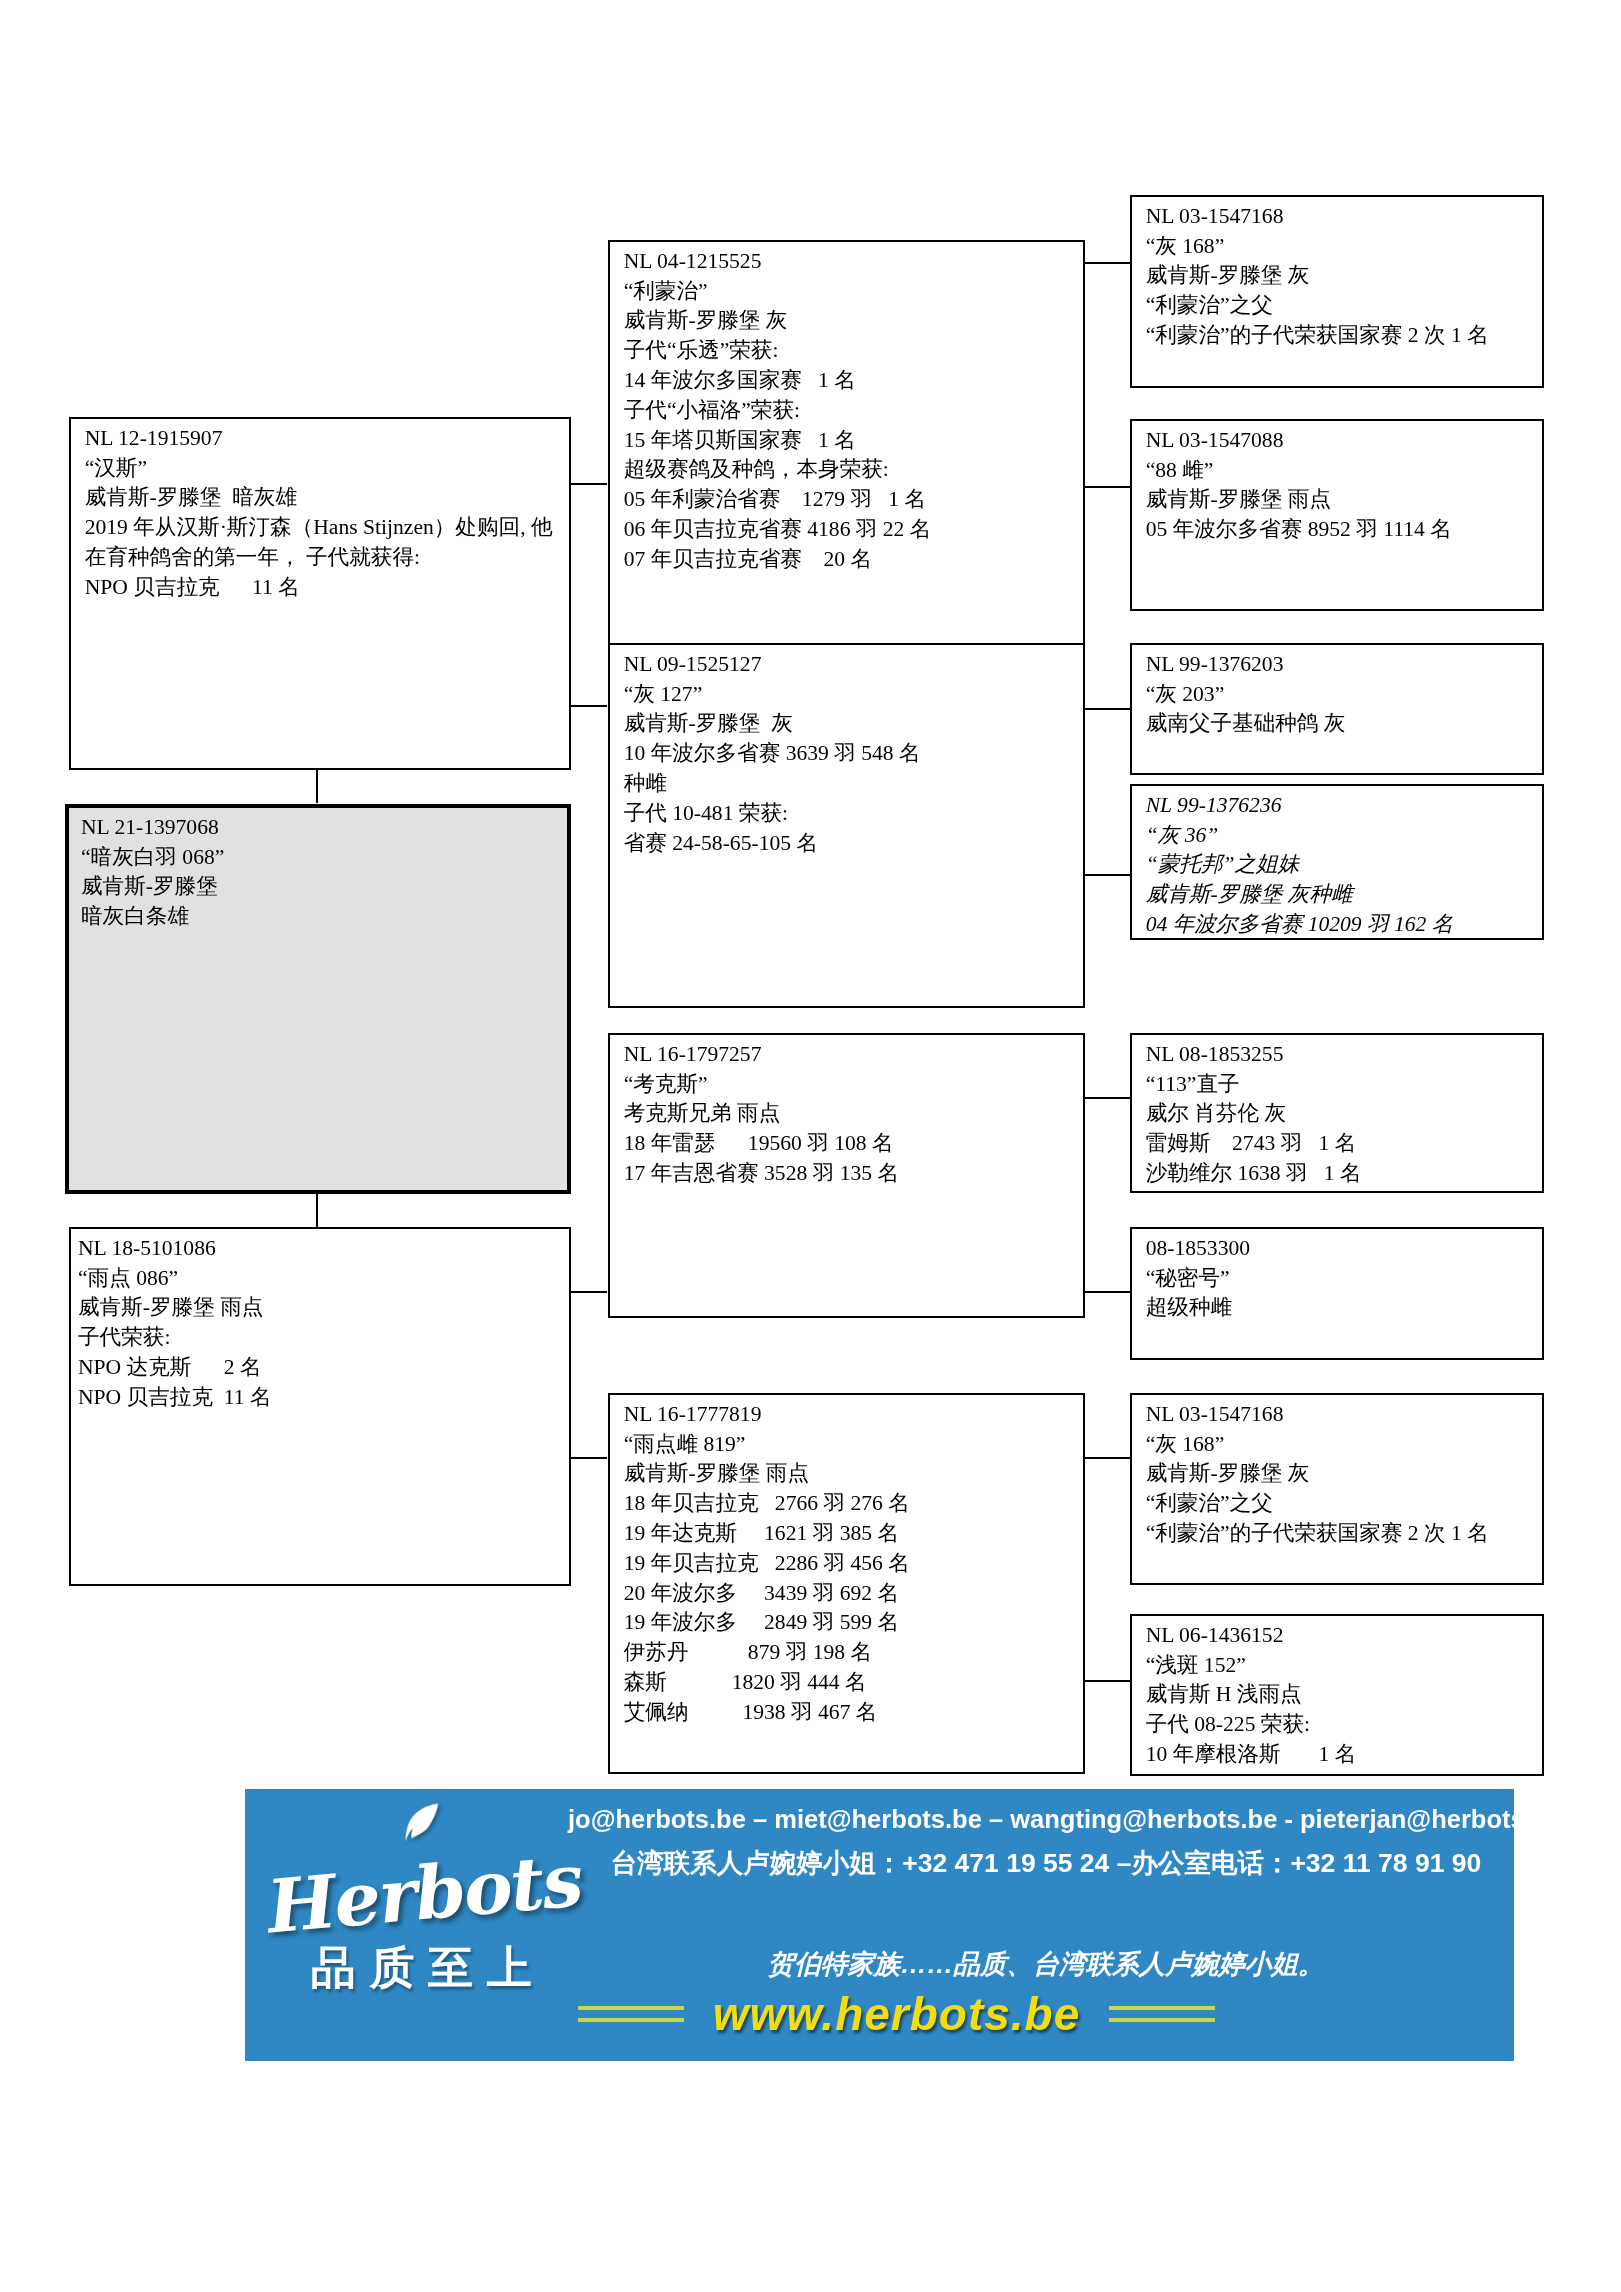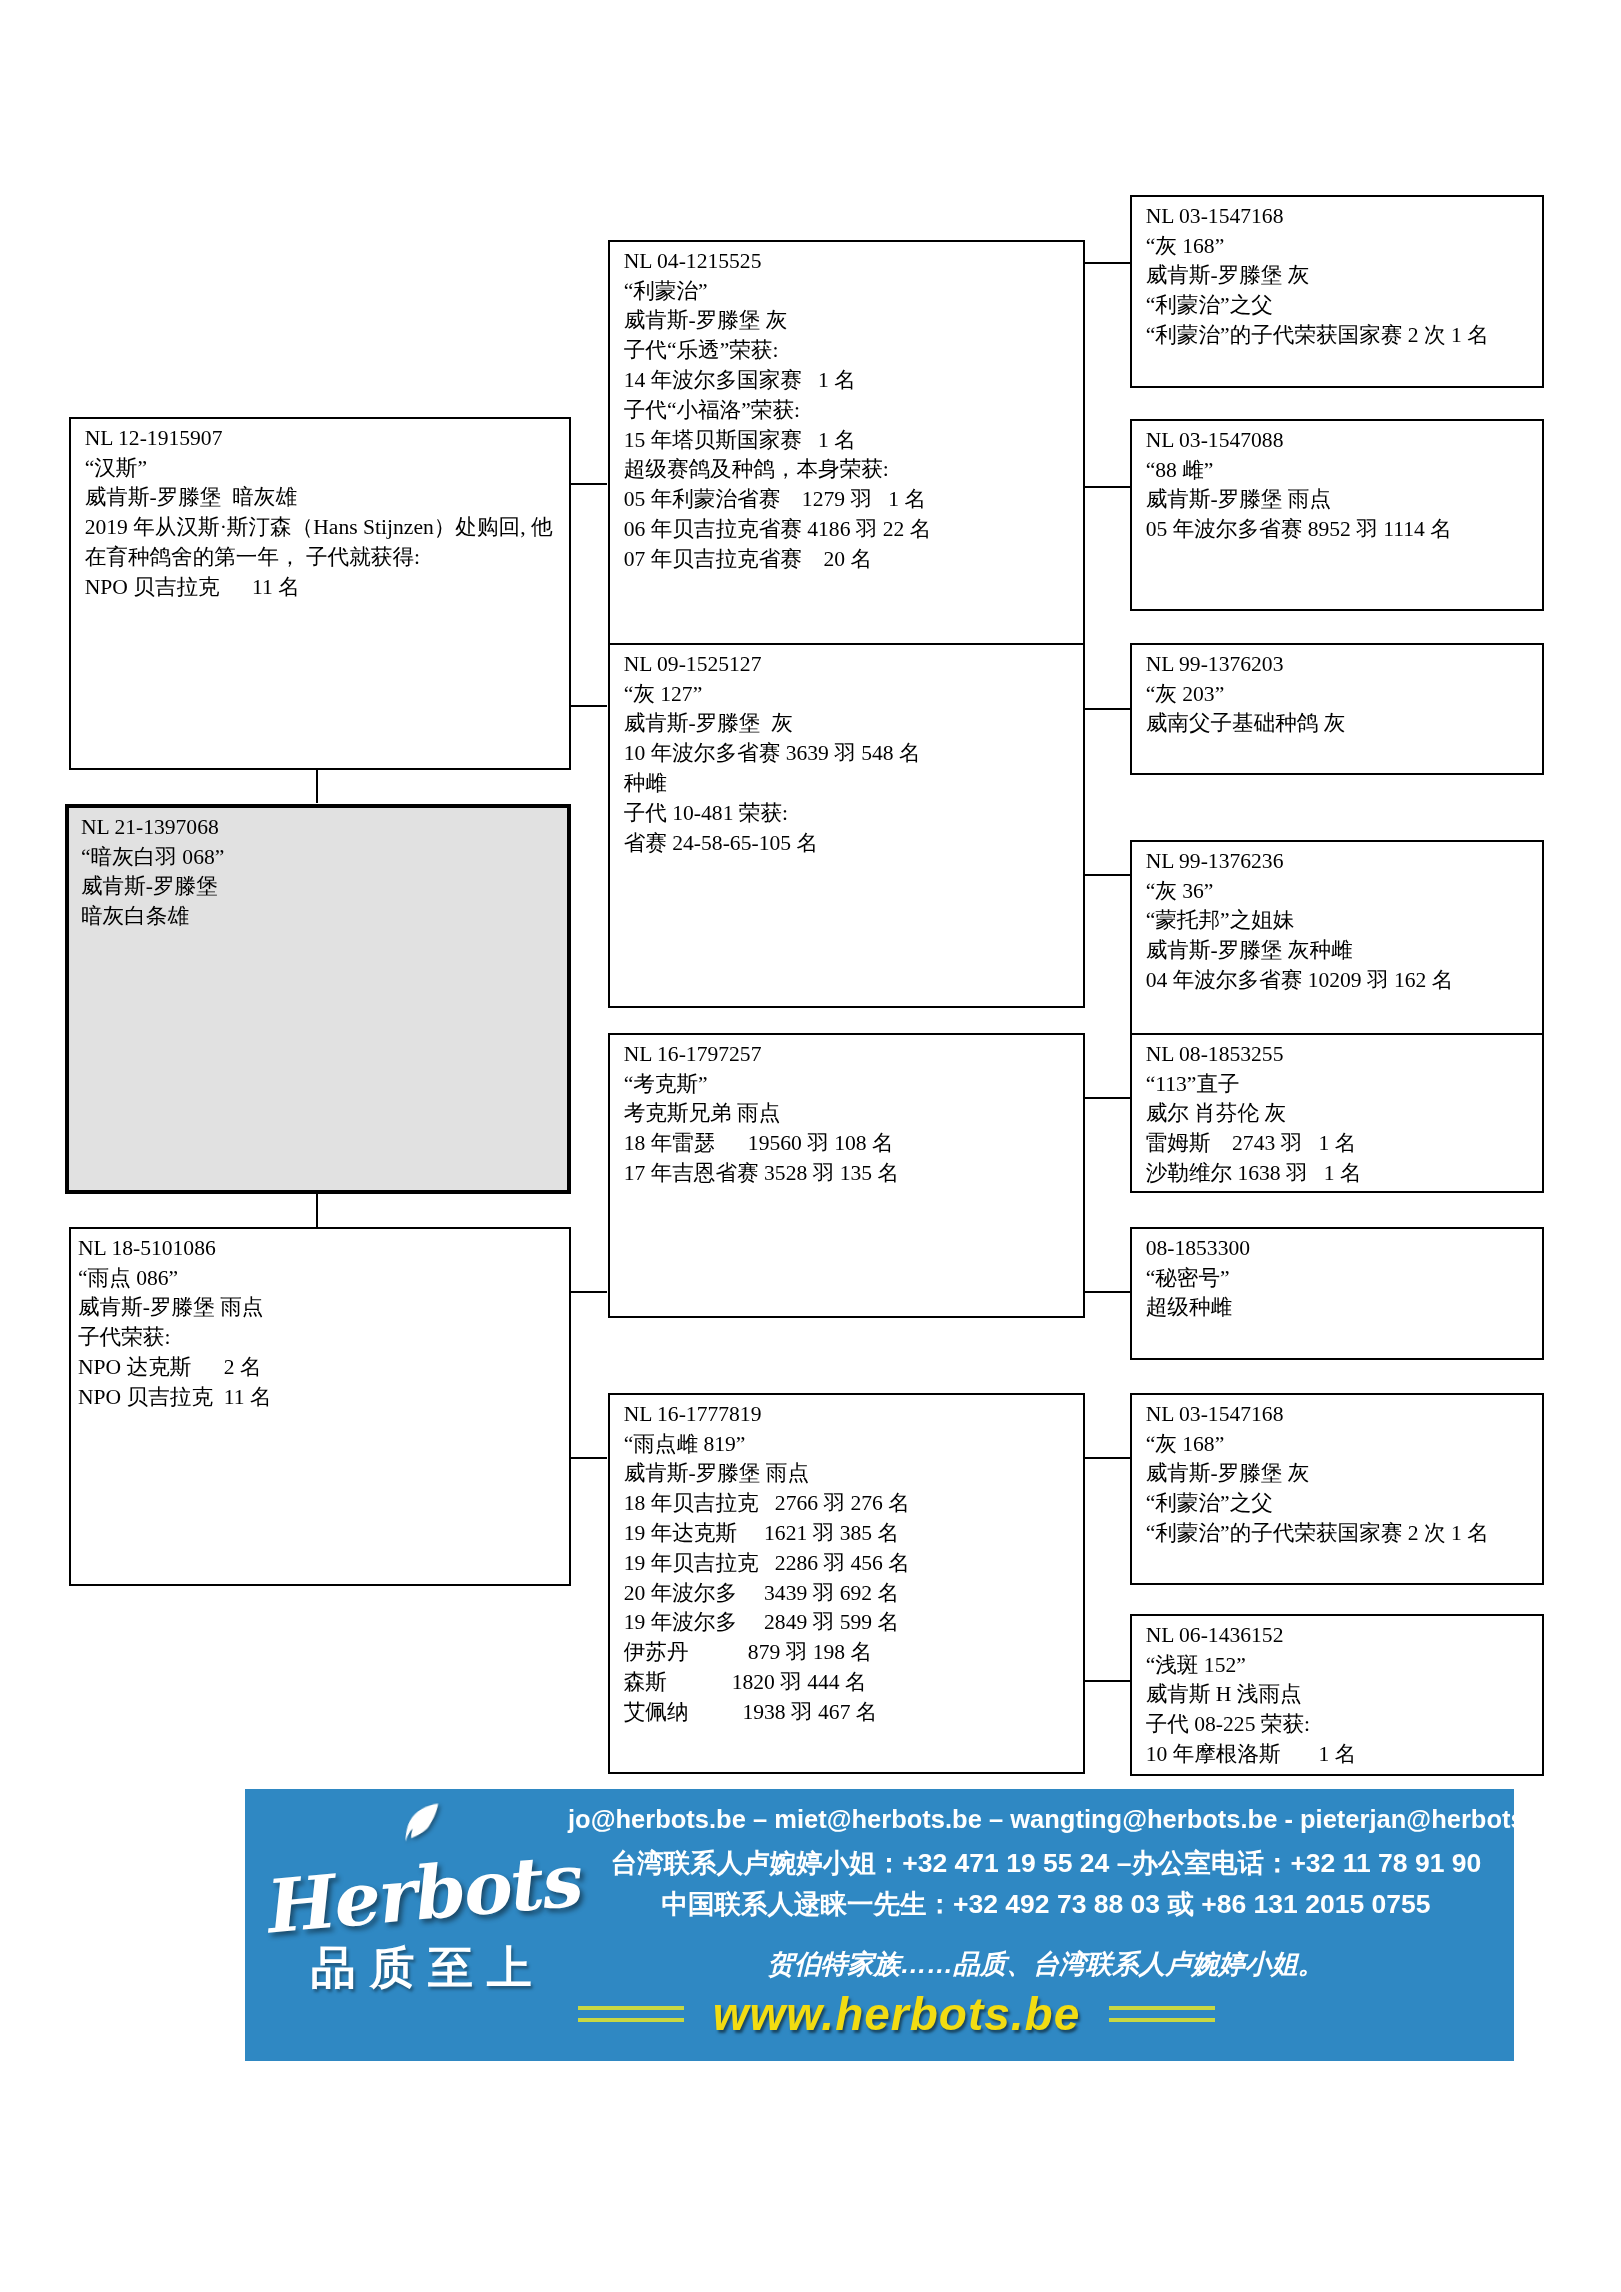--- a/index.html
+++ b/index.html
@@ -99,21 +99,21 @@
 
   <div class="box" style="left:1130px;top:419px;width:414px;height:192px;">NL 03-1547088
 “88 雌”
 威肯斯-罗滕堡 雨点
 05 年波尔多省赛 8952 羽 1114 名</div>
 
   <div class="box" style="left:1130px;top:643px;width:414px;height:132px;">NL 99-1376203
 “灰 203”
 威南父子基础种鸽 灰</div>
 
-  <div class="box" style="left:1130px;top:840px;width:414px;height:196px;">NL 99-1376236
+  <div class="box" style="left:1130px;top:784px;width:414px;height:156px;font-style:italic;">NL 99-1376236
 “灰 36”
 “蒙托邦”之姐妹
 威肯斯-罗滕堡 灰种雌
 04 年波尔多省赛 10209 羽 162 名</div>
 
   <div class="box" style="left:1130px;top:1033px;width:414px;height:160px;">NL 08-1853255
 “113”直子
 威尔 肖芬伦 灰
 雷姆斯    2743 羽   1 名
 沙勒维尔 1638 羽   1 名</div>
@@ -152,21 +152,20 @@
   <div id="banner">
     <div class="logo-wrap">
       <svg class="feather" width="51" height="51" viewBox="0 0 24 24">
         <path fill="#ffffff" d="M21 3c-5.5.2-11 2.4-14 7-1.8 2.8-2.6 6.6-2.8 9.5 0 0 .7-2.2 2-3.9.9-1.2 1.9-1.9 1.9-1.9s-1.2 2.3-1.1 4.4c2.8-1.1 6.6-2.2 8.7-4.8C18.6 9.8 20.5 5.6 21 3z"></path>
       </svg><span class="logo-text">Herbots</span>
     </div>
     <div class="logo-tagline">品质至上</div>
 
     <div class="banner-line emails">jo@herbots.be – miet@herbots.be – wangting@herbots.be - pieterjan@herbots.be</div>
     <div class="banner-line contact" style="top:56px;">台湾联系人卢婉婷小姐：+32 471 19 55 24 –办公室电话：+32 11 78 91 90</div>
-    <div class="banner-line contact" style="top:97px;">中国联系人逯睐一先生：+32 492 73 88 03 或 +86 131 2015 0755</div>
     <div class="banner-line slogan">贺伯特家族……品质、台湾联系人卢婉婷小姐。</div>
 
     <div class="www-row">
       <div class="dbl-line"></div>
       <span class="website">www.herbots.be</span>
       <div class="dbl-line"></div>
     </div>
   </div>
 
 </div>

